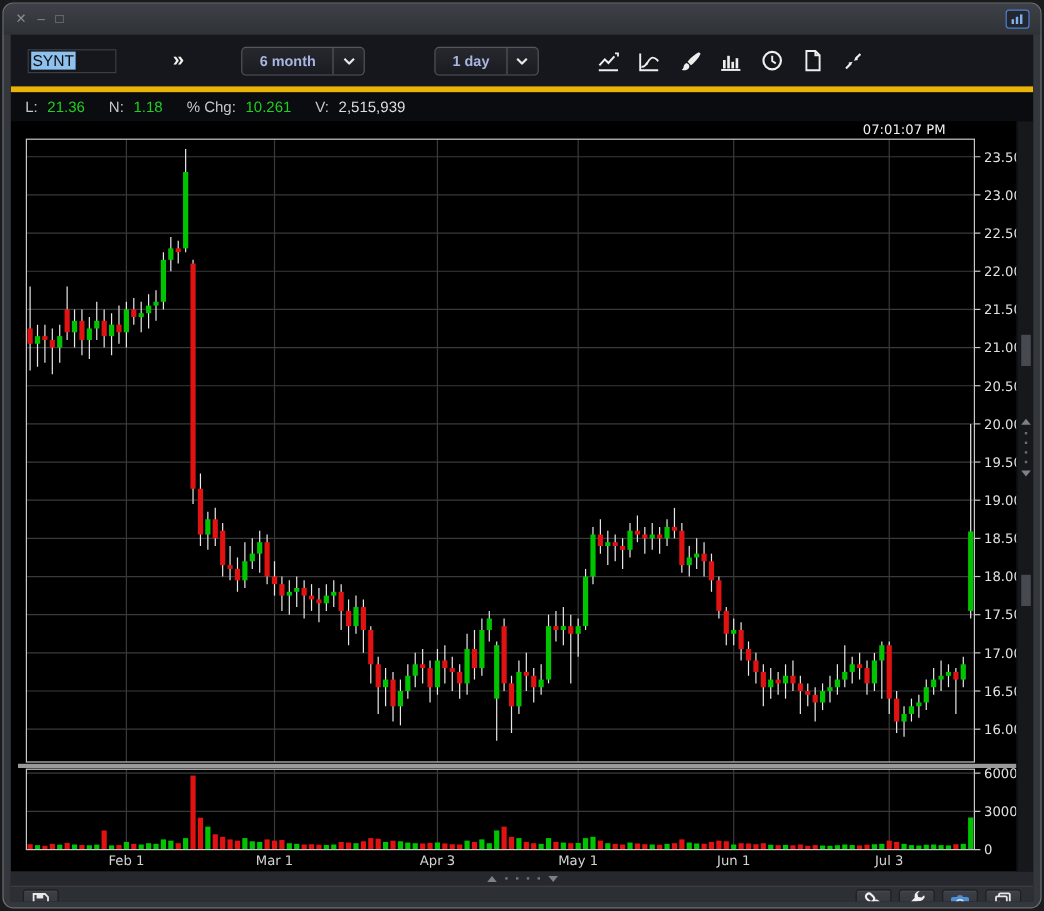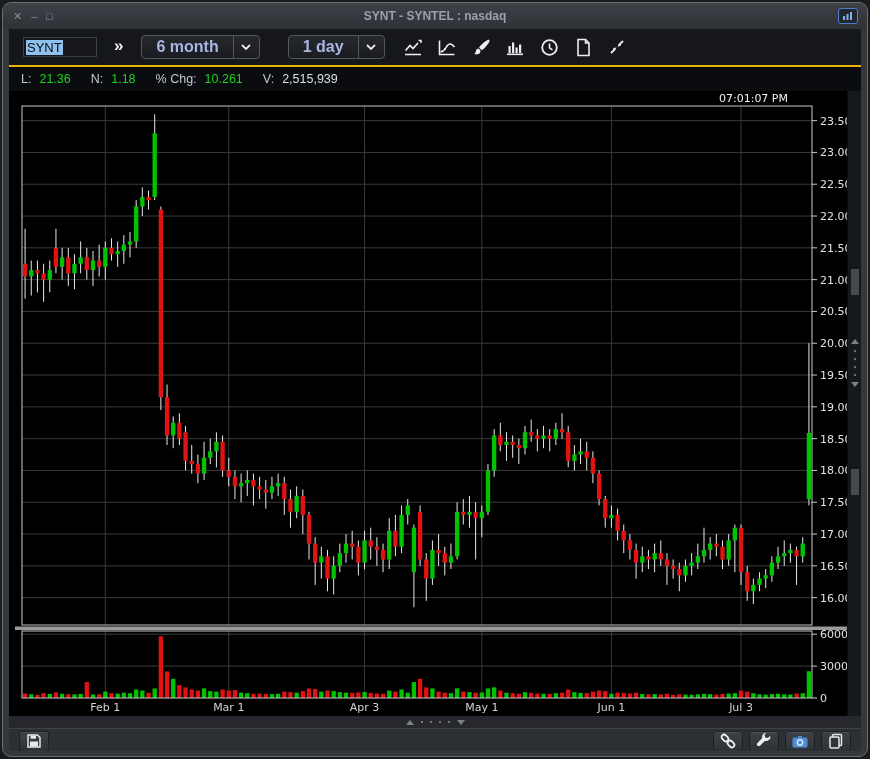--- a/index.html
+++ b/index.html
@@ -10,29 +10,29 @@
   .titlebar{position:relative;height:26px;display:flex;align-items:center;
     background:linear-gradient(#3e4147,#2e3136);}
   .win-controls{position:absolute;left:10px;top:0;height:100%;display:flex;align-items:center;gap:9px;
     color:#8b9097;font-size:11px;line-height:1;}
   .win-controls span{cursor:default;}
   .title{width:100%;text-align:center;color:#9aa0a9;font-weight:bold;font-size:12px;}
   .tb-chart-btn{position:absolute;right:9px;top:5px;width:20px;height:16px;border:1px solid #4d7fd0;
     border-radius:3px;background:#23262c;display:flex;align-items:center;justify-content:center;}
   .content{position:absolute;top:26px;left:6px;right:6px;bottom:5px;background:#101216;overflow:hidden;}
   
-  .toolbar{height:38px;background:#15171c;display:flex;align-items:center;padding:0 10px;
-    border-bottom:2px solid #eab308;}
+  .toolbar{height:48px;background:#15171c;display:flex;align-items:center;padding:0 10px;
+    border-bottom:5px solid #eab308;gap:30px;}
   .symbol-input{width:74px;height:20px;margin-left:4px;background:#15171d;border:1px solid #3a3e45;
     color:#ddd;font-size:13px;display:flex;align-items:center;padding:0 2px;}
   .symbol-input .sel{background:#8fc1ee;color:#0b0b0b;padding:0 1px;}
   .expand{color:#f2f2f2;font-size:17px;font-weight:bold;margin:0 0 2px 17px;}
   .dropdown{display:flex;align-items:center;height:24px;border:1px solid #53575e;border-radius:4px;
     background:linear-gradient(#26282e,#1a1c21);margin-left:18px;}
-  .dropdown .val{padding:0 14px;color:#a9b6e2;font-weight:bold;font-size:16px;min-width:58px;text-align:center;}
+  .dropdown .val{padding:0 14px;color:#a9b6e2;font-weight:bold;font-size:12px;min-width:58px;text-align:center;}
   .dropdown .chev{width:26px;height:100%;border-left:1px solid #53575e;display:flex;align-items:center;justify-content:center;}
   .dd2{margin-left:28px;}
   .icon-row{display:flex;align-items:center;gap:13px;margin-left:18px;}
   .tool-ic{width:21px;height:19px;display:flex;align-items:center;justify-content:center;}
   
   .statusbar{height:24px;background:#0a0c10;display:flex;align-items:center;padding:0 12px;
     font-size:12.5px;color:#c3c8d0;}
   .statusbar .lbl{margin-right:8px;}
   .statusbar .val{margin-right:20px;}
   .statusbar .green{color:#1ed11e;}
@@ -59,21 +59,20 @@
 </head>
 <body>
 
 <div class="window">
   <div class="titlebar">
     <div class="win-controls">
       <span>✕</span>
       <span>‒</span>
       <span>□</span>
     </div>
-    <div class="title">SYNT - SYNTEL : nasdaq</div>
     <div class="tb-chart-btn">
       <svg width="12" height="10">
         <rect x="1" y="5" width="2" height="4" fill="#7fb0f0"></rect>
         <rect x="4.5" y="3" width="2" height="6" fill="#7fb0f0"></rect>
         <rect x="8" y="1" width="2" height="8" fill="#7fb0f0"></rect>
       </svg>
     </div>
   </div>
 
   <div class="content">

